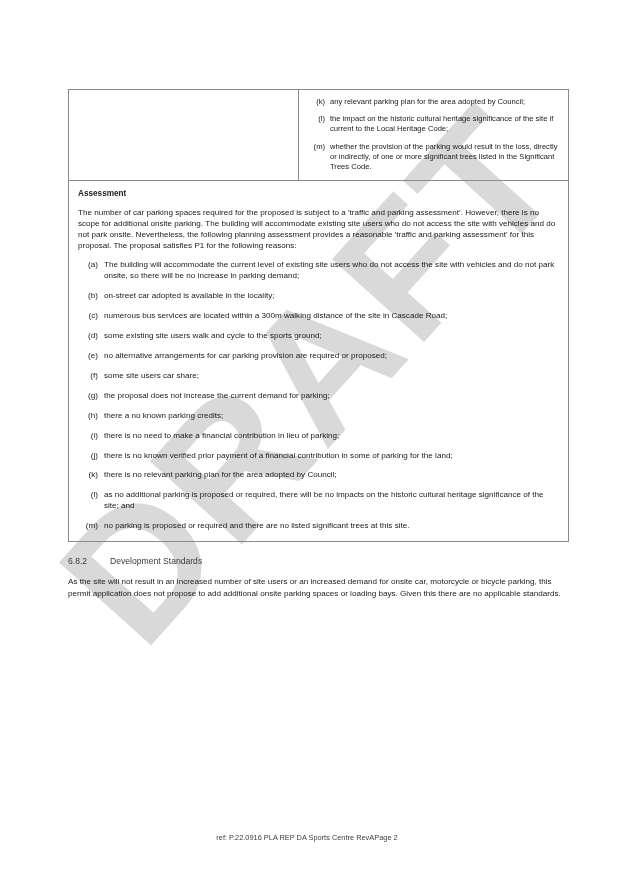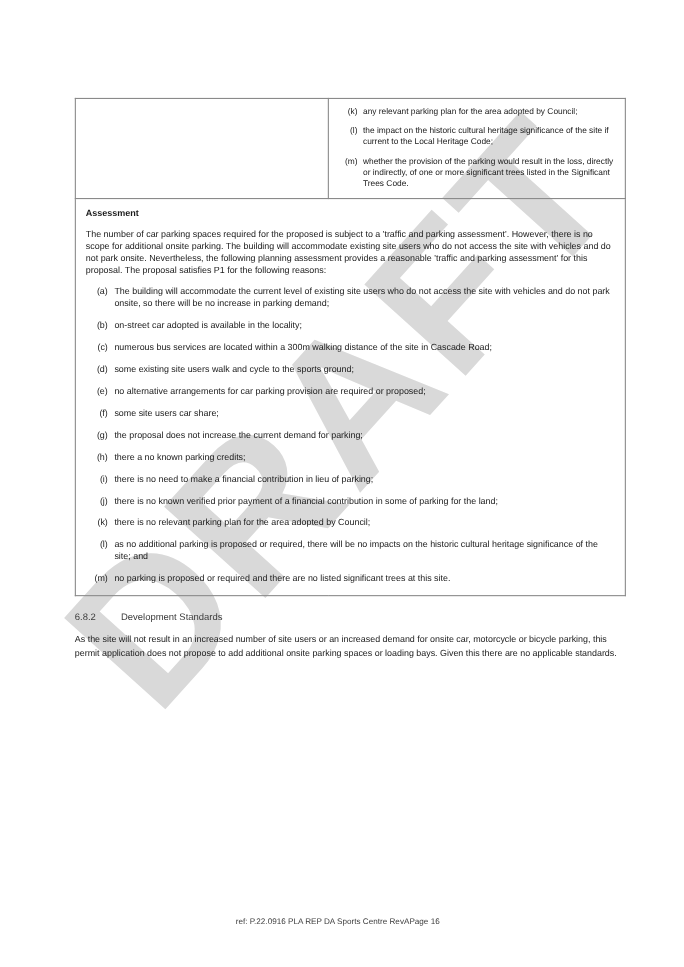--- a/index.html
+++ b/index.html
@@ -293,16 +293,16 @@
   <div class="section-below">
     <div class="section-heading">
       <span class="sec-num">6.8.2</span>
       <span class="sec-title">Development Standards</span>
     </div>
     <p class="section-body">As the site will not result in an increased number of site users or an increased demand for onsite car, motorcycle or bicycle parking, this permit application does not propose to add additional onsite parking spaces or loading bays. Given this there are no applicable standards.</p>
   </div>
 
   <div id="footer">
     <div class="footer-ref">ref: P.22.0916 PLA REP DA Sports Centre RevA</div>
-    <div class="footer-page">Page 16</div>
+    <div class="footer-page">Page 2</div>
   </div>
 
 </div>
 
 </body></html>

